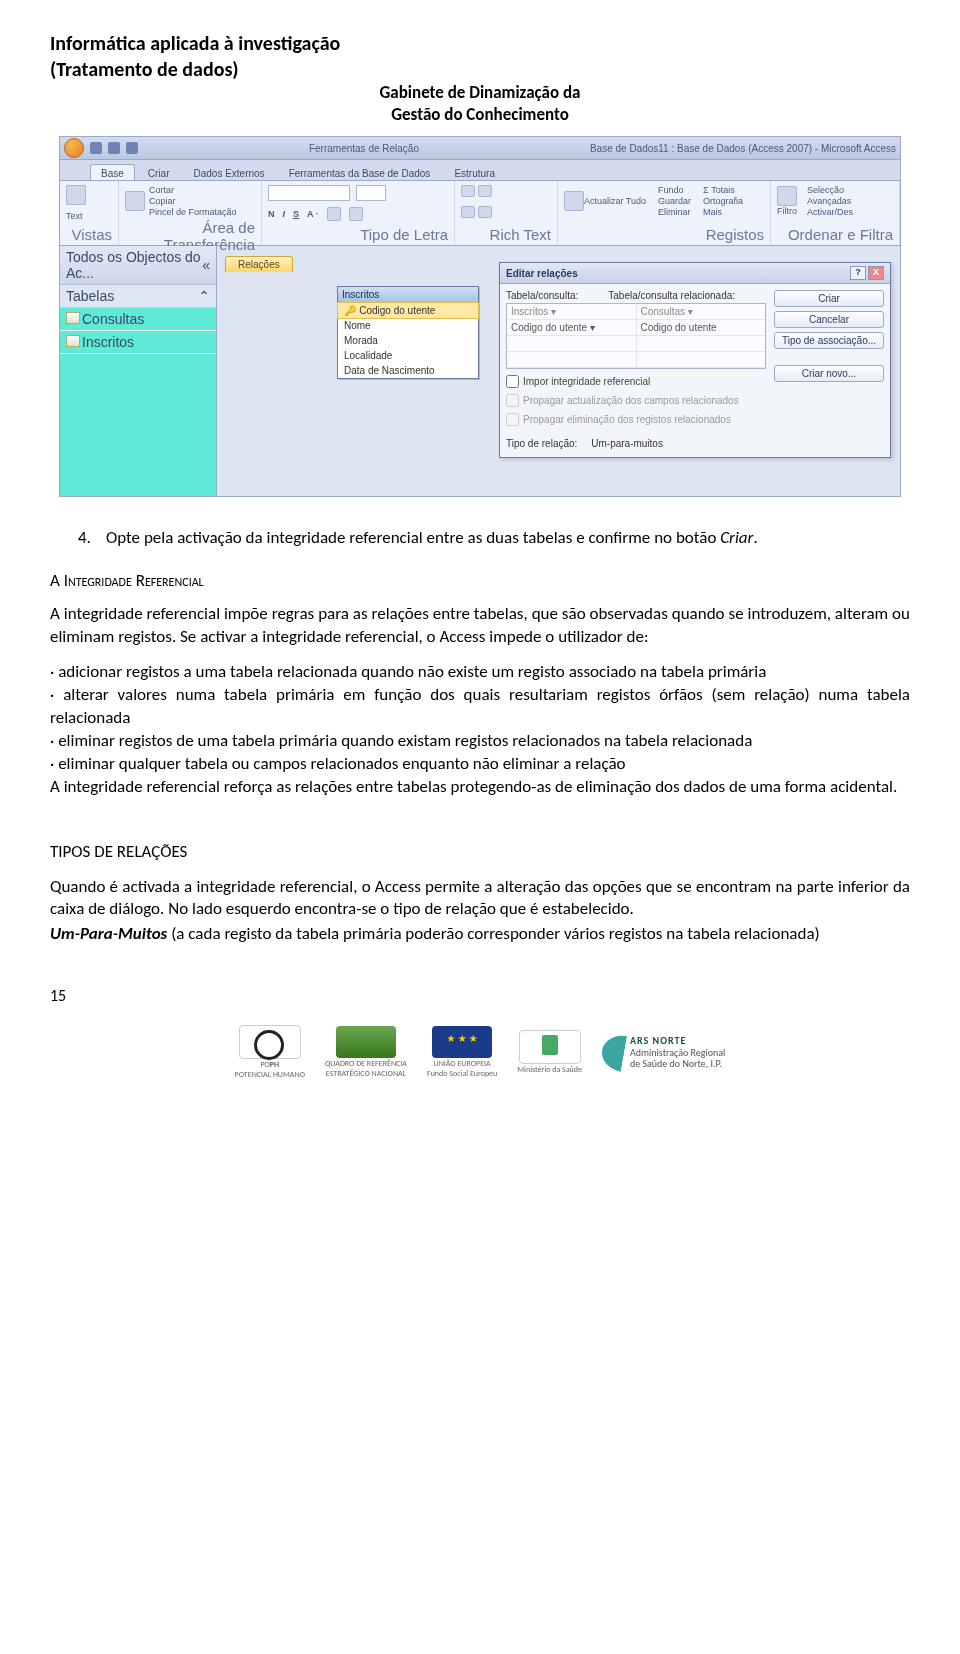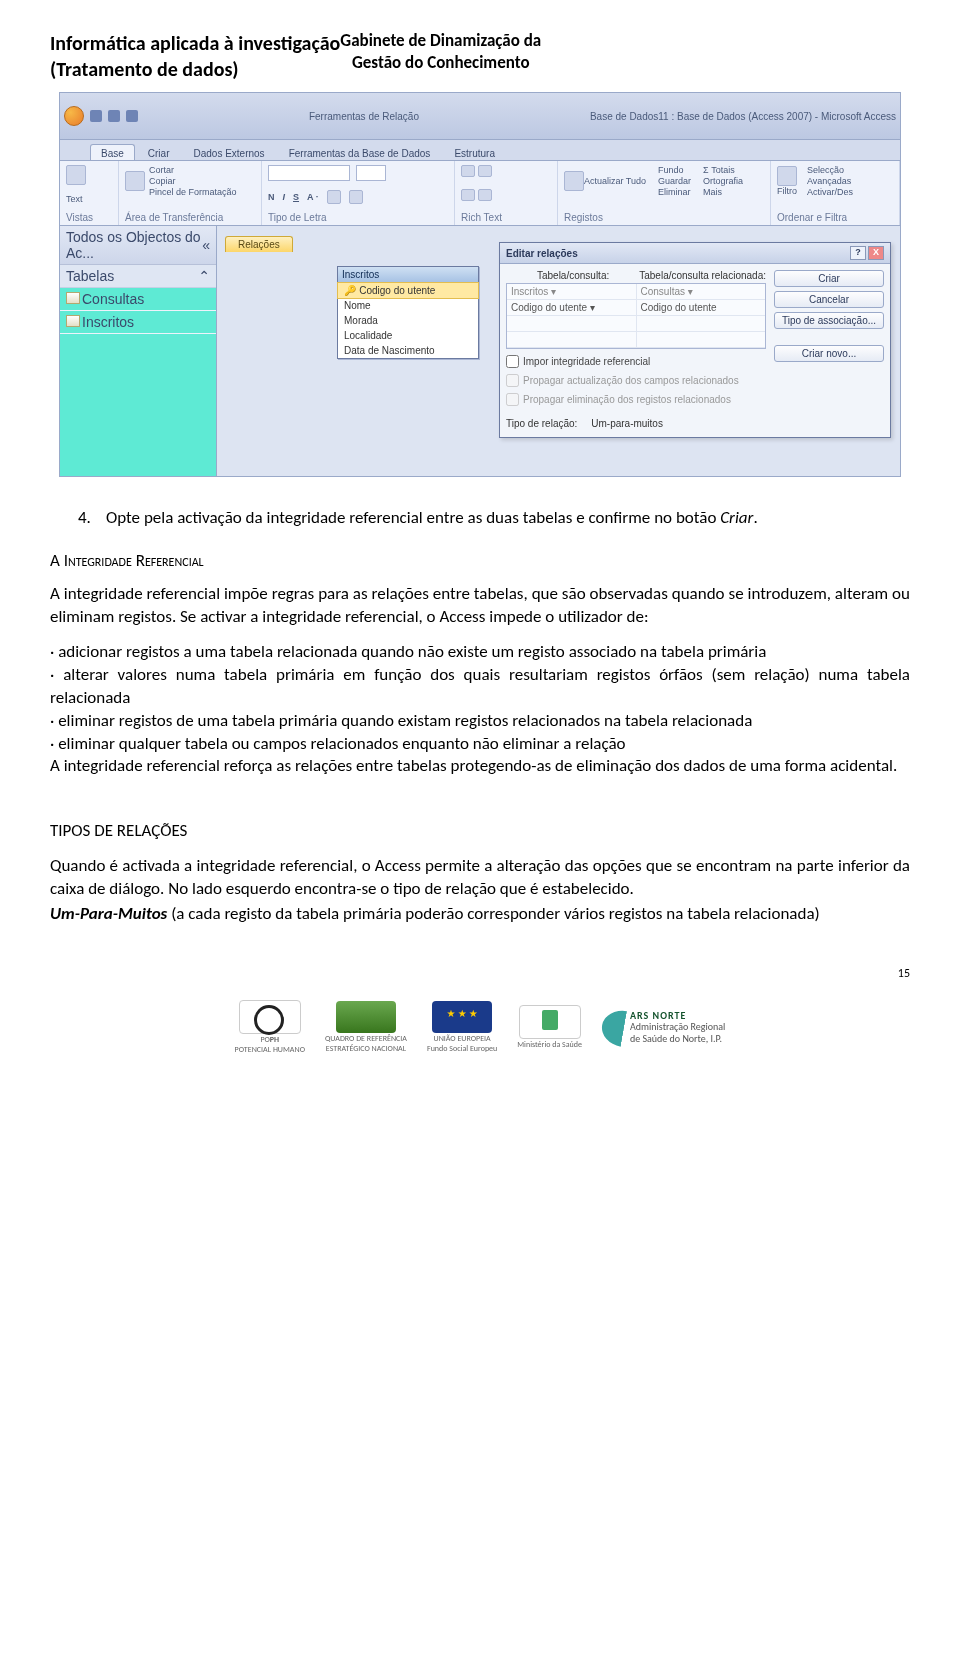--- a/index.html
+++ b/index.html
@@ -10,20 +10,21 @@
     width: 960px;
     color: #000;
   }
   .page {
     padding: 30px 50px 20px 50px;
     position: relative;
   }
   .header-row {
     display: flex;
     margin-bottom: 2px;
+    flex-direction: column;
   }
   .header-left {
     font-weight: bold;
     font-size: 20px;
     line-height: 1.3;
   }
   .header-right {
     font-weight: bold;
     font-size: 17px;
     text-align: center;
@@ -38,21 +39,21 @@
     font-family: "Segoe UI", Tahoma, sans-serif;
     font-size: 10px;
     color: #333;
   }
   .title-bar {
     display: flex;
     align-items: center;
     height: 22px;
     background: linear-gradient(#d3dbed, #bcc8e2);
     border-bottom: 1px solid #9aa9c9;
-    padding: 12px 4px;
+    padding: 0 4px;
   }
   .title-bar .offlogo {
     width: 18px; height: 18px; background: radial-gradient(circle at 30% 30%, #f7b947, #e97c2b);
     border-radius: 50%; margin-right: 6px; border: 1px solid #b86b1c;
   }
   .title-bar .qat { display:flex; gap:6px; }
   .title-bar .qat i { width:12px;height:12px;background:#6e84b5;display:inline-block;border-radius:2px; }
   .title-bar .center-title { flex:1; text-align:center; color:#4a5a7a; font-size:10px; }
   .title-bar .right-title { color:#4a5a7a; font-size:10px; }
   .ribbon-tabs {
@@ -85,21 +86,21 @@
     color: #4a5a7a;
   }
   .rgroup {
     border-right: 1px solid #cdd6ea;
     padding: 4px 6px 2px 6px;
     display:flex;
     flex-direction:column;
     justify-content:space-between;
     gap:2px;
   }
-  .rgroup .rlabel { text-align:left; font-size:10px; color:#6b7a9a; }
+  .rgroup .rlabel { text-align:right; font-size:15px; color:#6b7a9a; }
   .rgroup .rrow { display:flex; gap:4px; align-items:center; }
   .rgroup .ricon { width:18px; height:18px; background:#d0d8eb; border:1px solid #aab6d4; border-radius:2px; }
   .workspace {
     display:flex;
     height: 250px;
     background: #dde4f2;
   }
   .navpane {
     width: 156px;
     background: #5eead4;
@@ -187,21 +188,21 @@
   .dialog .dright { width:110px; display:flex; flex-direction:column; gap:4px; }
   .dbtn {
     background: linear-gradient(#fdfdfe,#e6ebf5);
     border:1px solid #9aa9c9;
     border-radius:3px;
     padding:2px 4px;
     text-align:center;
     color:#2c3a5b;
     font-size:10px;
   }
-  .dlabelrow { display:flex; gap:30px; margin-bottom:2px; color:#333;justify-content:flex-end;}
+  .dlabelrow { display:flex; gap:30px; margin-bottom:2px; color:#333;}
   .fieldgrid {
     border:1px solid #aab6d4;
     background:#fff;
   }
   .fieldgrid .fgrow { display:flex; border-bottom:1px solid #e0e6f1; }
   .fieldgrid .fgcell { flex:1; padding:2px 4px; border-right:1px solid #e0e6f1; background:#f9fbfe; color:#555;}
   .fieldgrid .fgcell:last-child { border-right:none; }
   .check { display:flex; align-items:center; gap:4px; margin-top:6px; color:#444;}
   .check input { margin:0; }
   .check.gray { color:#999; }
@@ -222,22 +223,21 @@
   .indent-step {
     display:flex;
     gap: 8px;
     margin-left: 28px;
     margin-bottom: 20px;
   }
   .indent-step .num { min-width: 20px; }
   .bold { font-weight: bold; }
   .ital { font-style: italic; }
   .pagenum {
-    text-align: right;
-    font-size: 12px;
+    font-size: 16px;
     margin-top: 40px;
     color:#000;
   }
   .footer-logos {
     display:flex;
     justify-content: center;
     align-items: center;
     gap: 20px;
     margin-top: 20px;
     padding-bottom: 20px;

